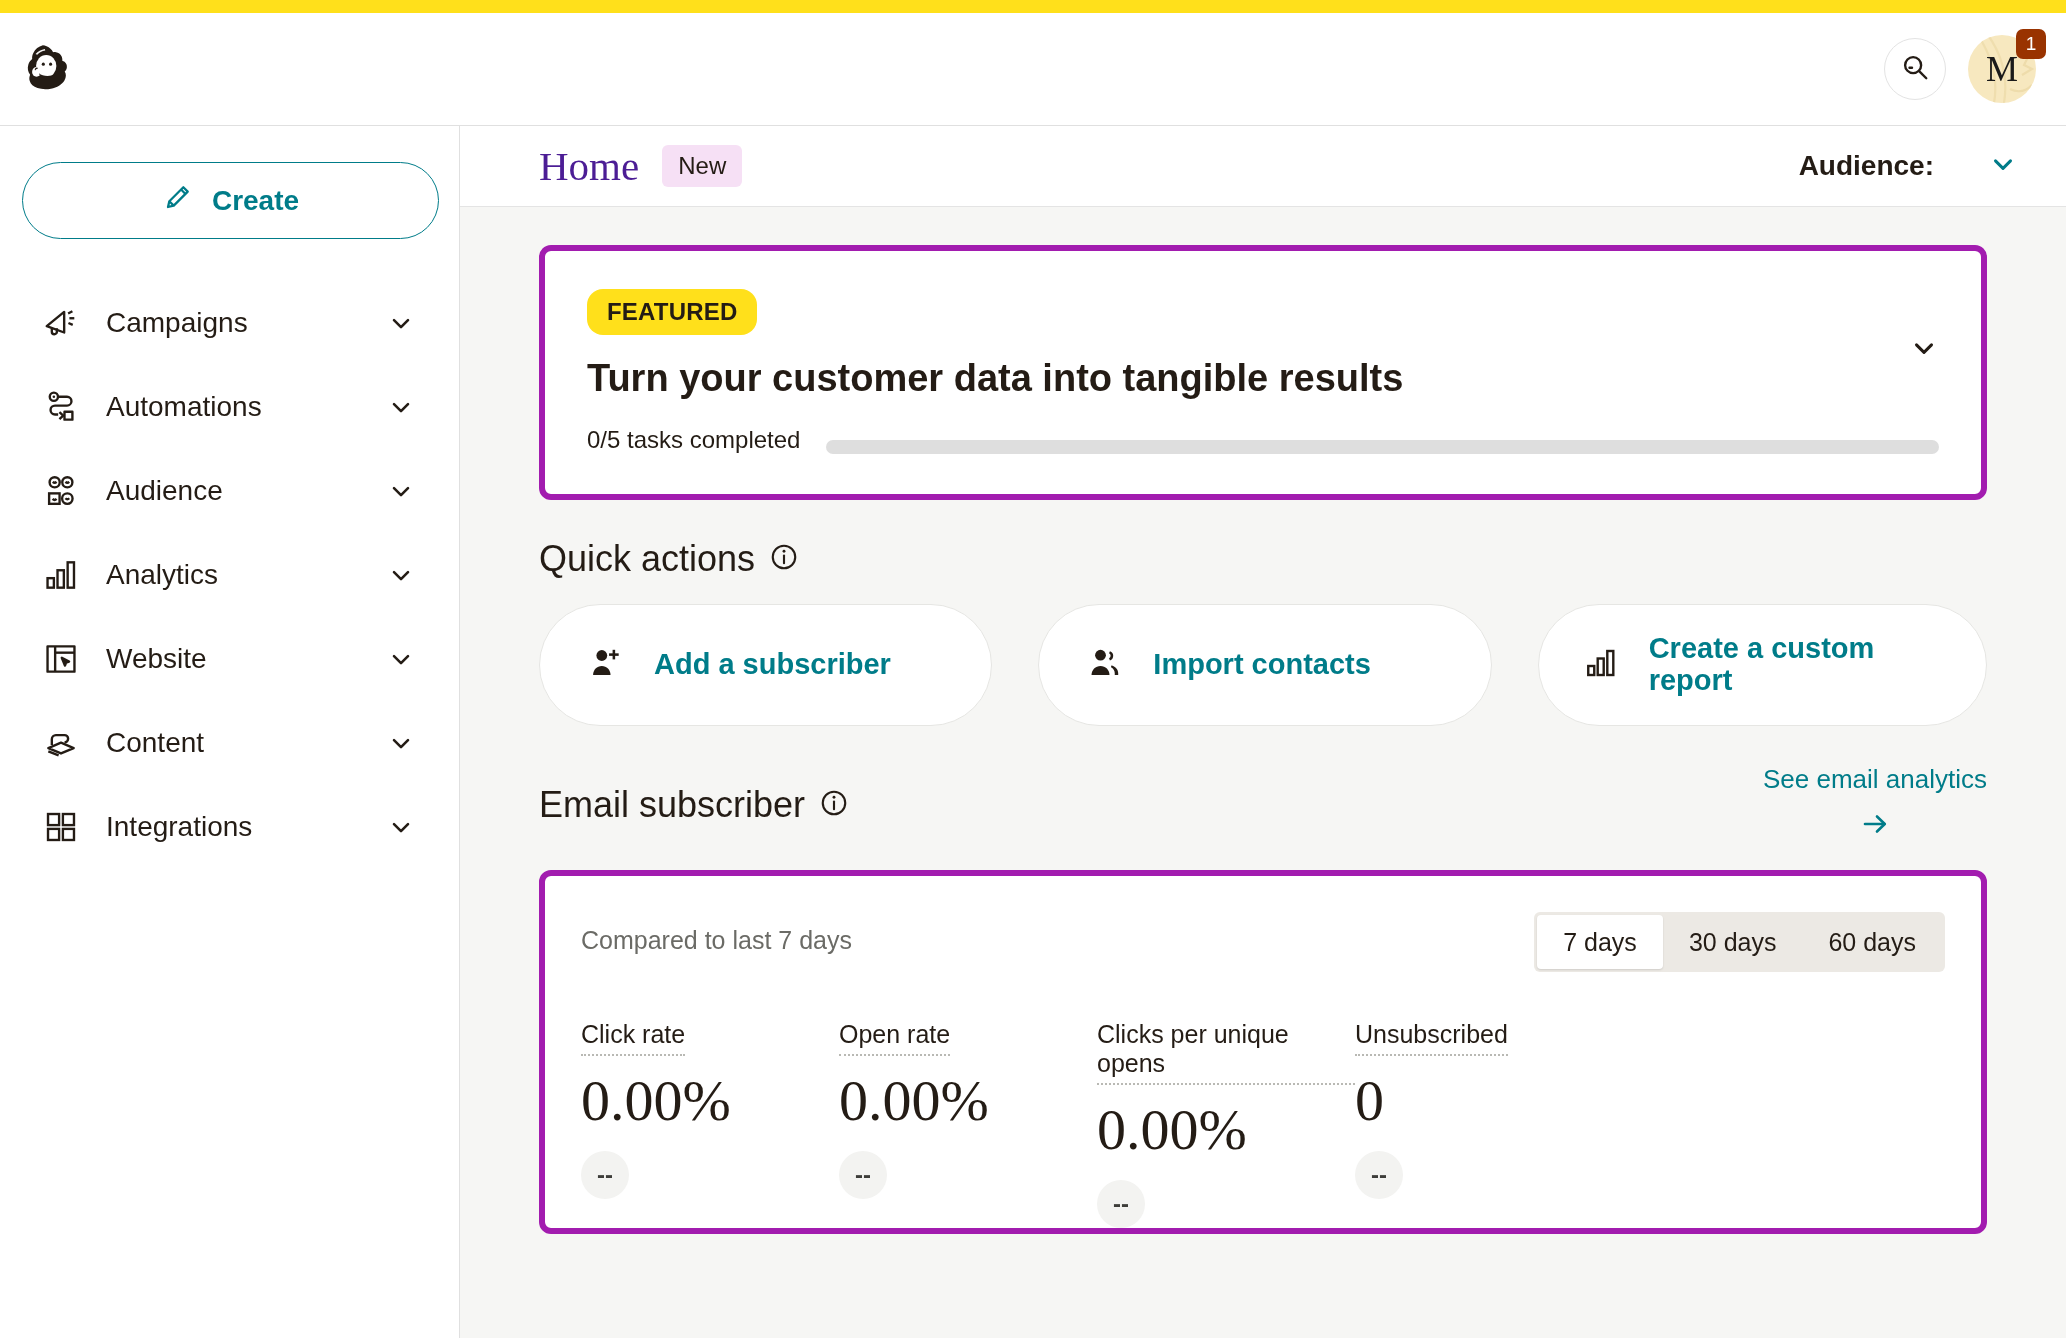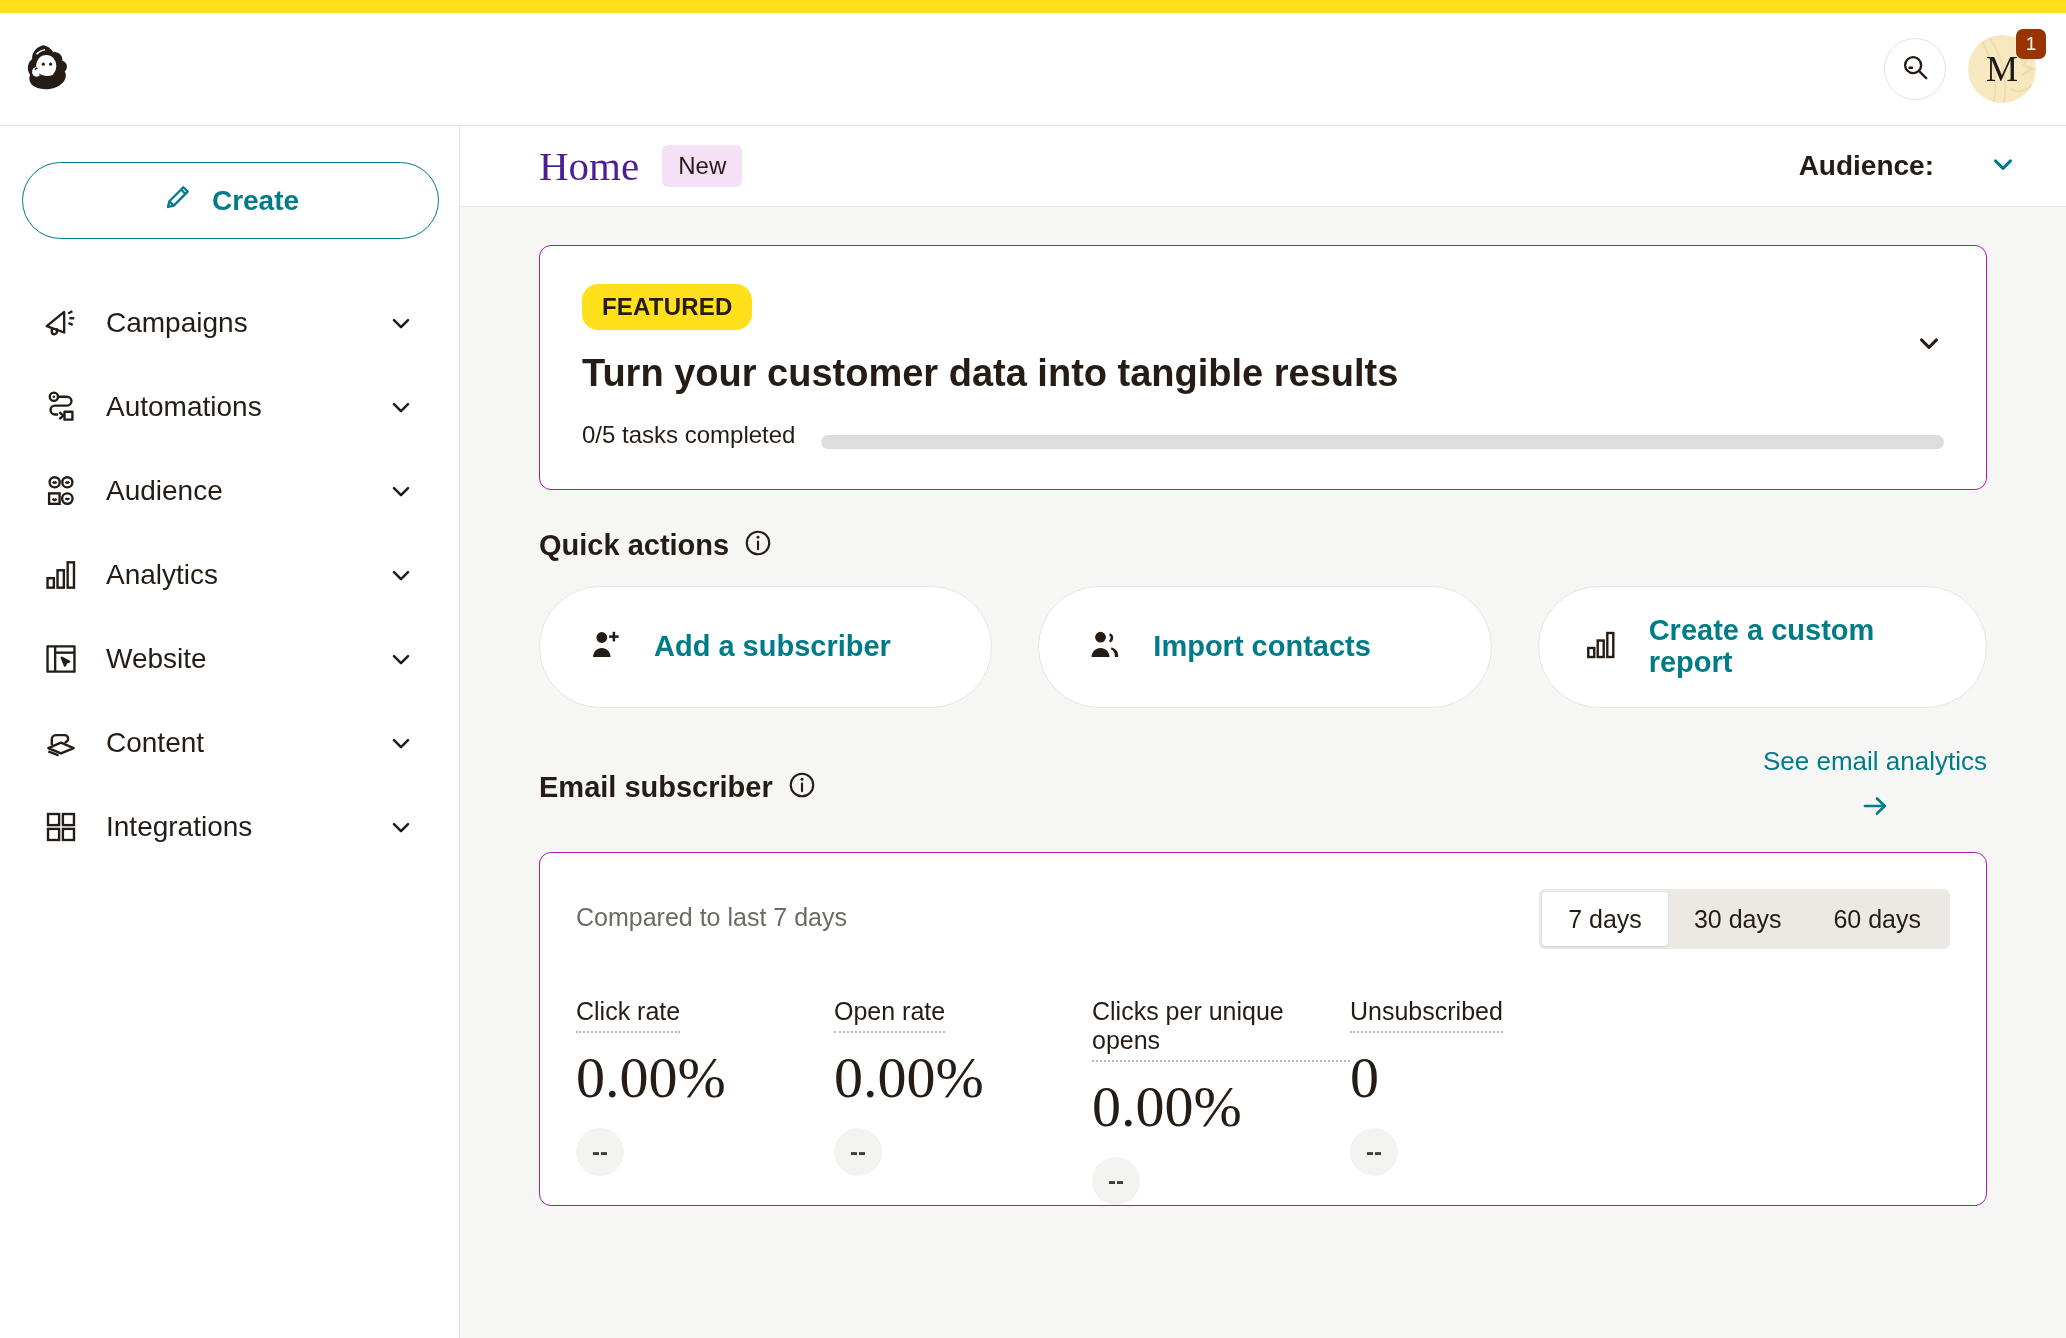--- a/index.html
+++ b/index.html
@@ -95,21 +95,21 @@
     padding-right: 18px;
   }
   .audience-label { font-size: 28px; font-weight: 700; color: #241c15; }
 
   .content {
     flex: 1; overflow: hidden; padding: 38px 79px 0 79px;
   }
 
   
   .card {
-    background: #fff; border: 1px solid #a21caf; border-radius: 12px;
+    background: #fff; border: 6px solid #a21caf; border-radius: 12px;
   }
   .featured { padding: 38px 42px 40px 42px; position: relative; }
   .featured-chev { position: absolute; right: 42px; top: 82px; cursor: pointer; }
   .tag-featured {
     display: inline-block; background: #FFE01B; color: #241c15;
     border-radius: 16px; padding: 9px 20px;
     font-size: 24px; font-weight: 700; letter-spacing: .2px;
   }
   .featured-title {
     margin-top: 22px; font-size: 38px; font-weight: 700; color: #241c15;
@@ -117,21 +117,21 @@
   .progress-row { margin-top: 26px; display: flex; align-items: flex-end; gap: 26px; }
   .progress-label { font-size: 24px; color: #241c15; white-space: nowrap; }
   .progress-track { flex: 1; height: 14px; background: #dedede; border-radius: 7px; overflow: hidden; }
   .progress-fill { height: 100%; background: #007c89; border-radius: 7px; }
 
   
   .section-head {
     margin-top: 38px; display: flex; align-items: center; justify-content: space-between;
   }
   .section-title-wrap { display: flex; align-items: center; gap: 14px; }
-  .section-title { font-size: 29px; font-weight: 700; color: #241c15; }
+  .section-title { font-size: 36px; font-weight: 400; color: #241c15; }
   .link-right {
     display: flex; align-items: center; gap: 14px;
     color: #007c89; font-size: 26px; font-weight: 400; cursor: pointer; flex-direction: column;
   }
 
   
   .qa-row { margin-top: 24px; display: flex; gap: 46px; }
   .qa-card {
     flex: 1; min-height: 122px; background: #fff;
     border: 1px solid #e6e6e3; border-radius: 61px;

